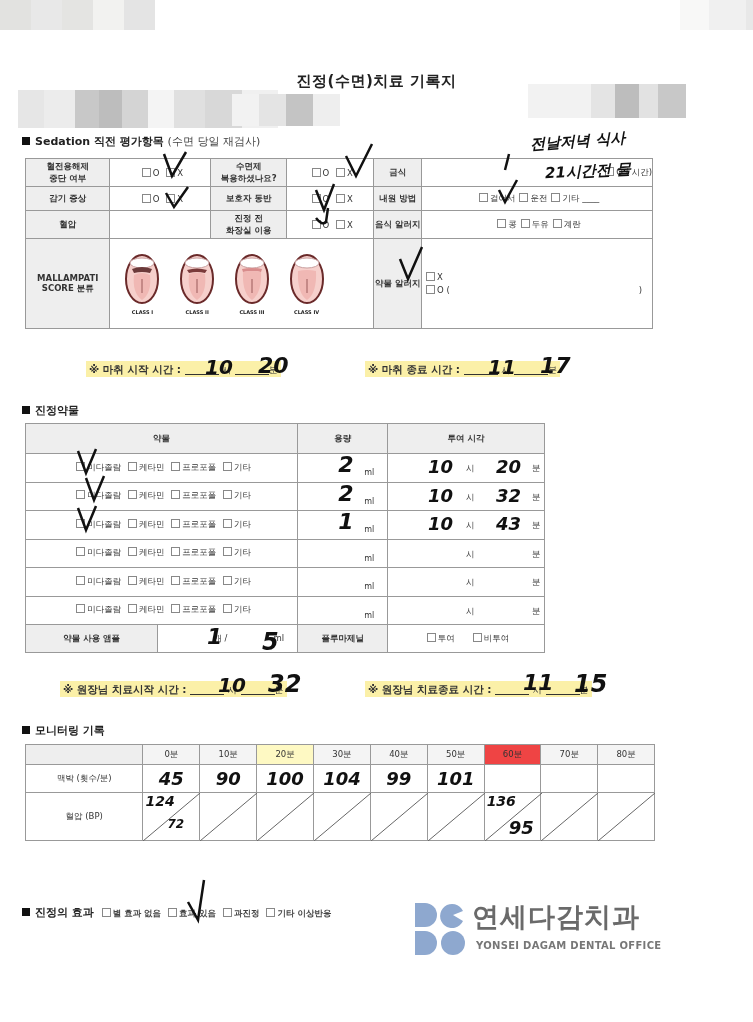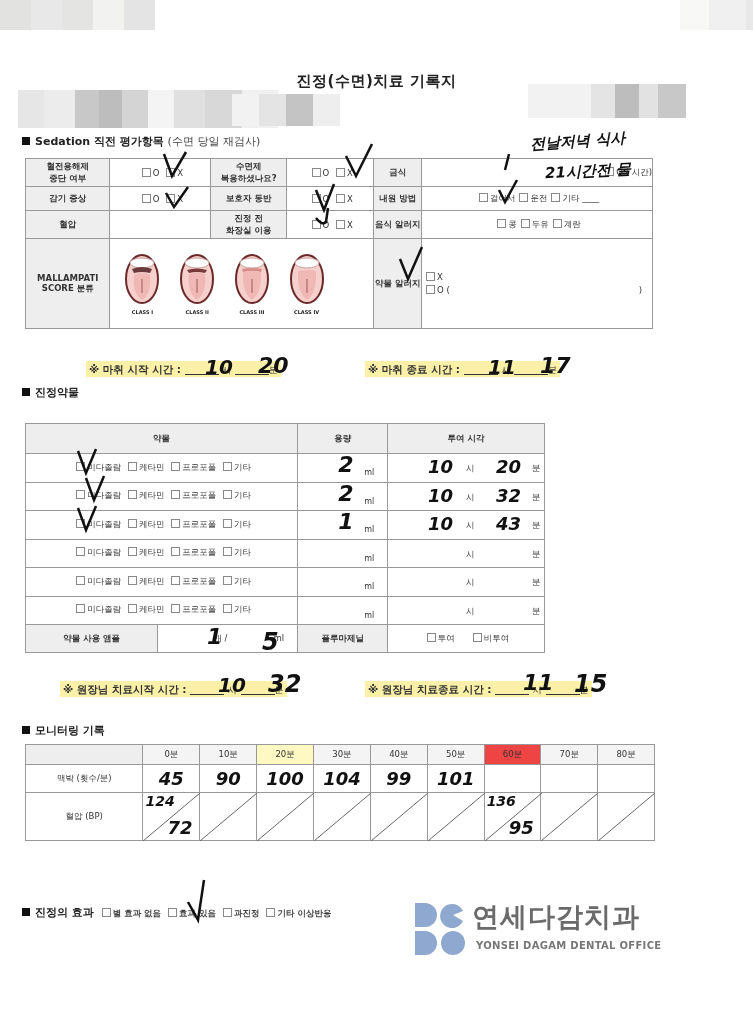--- a/index.html
+++ b/index.html
@@ -166,21 +166,21 @@
 
 <div class="hl" style="left:365px;top:361px;">
   <span>※ 마취 종료 시간 :</span>
   <span class="u"></span>
   <span class="small">시</span>
   <span class="u"></span><span class="small">분</span>
 </div>
 <div class="hand" style="left:488px;top:355px;font-size:20px;">11</div>
 <div class="hand" style="left:540px;top:353px;font-size:22px;">17</div>
 
-<div class="sec" style="left:22px;top:385px;">
+<div class="sec" style="left:22px;top:403px;">
   <span class="sq"></span><span>진정약물</span>
 </div>
 
 <table class="form" style="left:25px;top:423px;width:520px;">
   <colgroup>
       <col style="width:163px">
       <col style="width:163px">
       <col style="width:110px">
       <col style="width:192px">
     </colgroup>
@@ -337,21 +337,21 @@
         <td><span class="hand" style="position:static;font-size:18px;"></span></td>
         <td><span class="hand" style="position:static;font-size:18px;"></span></td>
       </tr>
       <tr style="height:48px;">
         <td>혈압 (BP)</td>
         <td style="position:relative;">
           <svg style="position:absolute;left:0;top:0;" width="57" height="48">
             <line x1="0" y1="48" x2="57" y2="0" stroke="#666" stroke-width="1"></line>
           </svg>
           <span class="hand" style="position:absolute;left:2px;top:0;font-size:14px;">124</span>
-          <span class="hand" style="position:absolute;left:24px;top:24px;font-size:18px;">72</span>
+          <span class="hand" style="position:absolute;left:24px;top:24px;font-size:12px;">72</span>
         </td>
         <td style="position:relative;">
           <svg style="position:absolute;left:0;top:0;" width="57" height="48">
             <line x1="0" y1="48" x2="57" y2="0" stroke="#666" stroke-width="1"></line>
           </svg>
           <span class="hand" style="position:absolute;left:2px;top:0;font-size:14px;"></span>
           <span class="hand" style="position:absolute;left:24px;top:24px;font-size:18px;"></span>
         </td>
         <td style="position:relative;">
           <svg style="position:absolute;left:0;top:0;" width="57" height="48">

